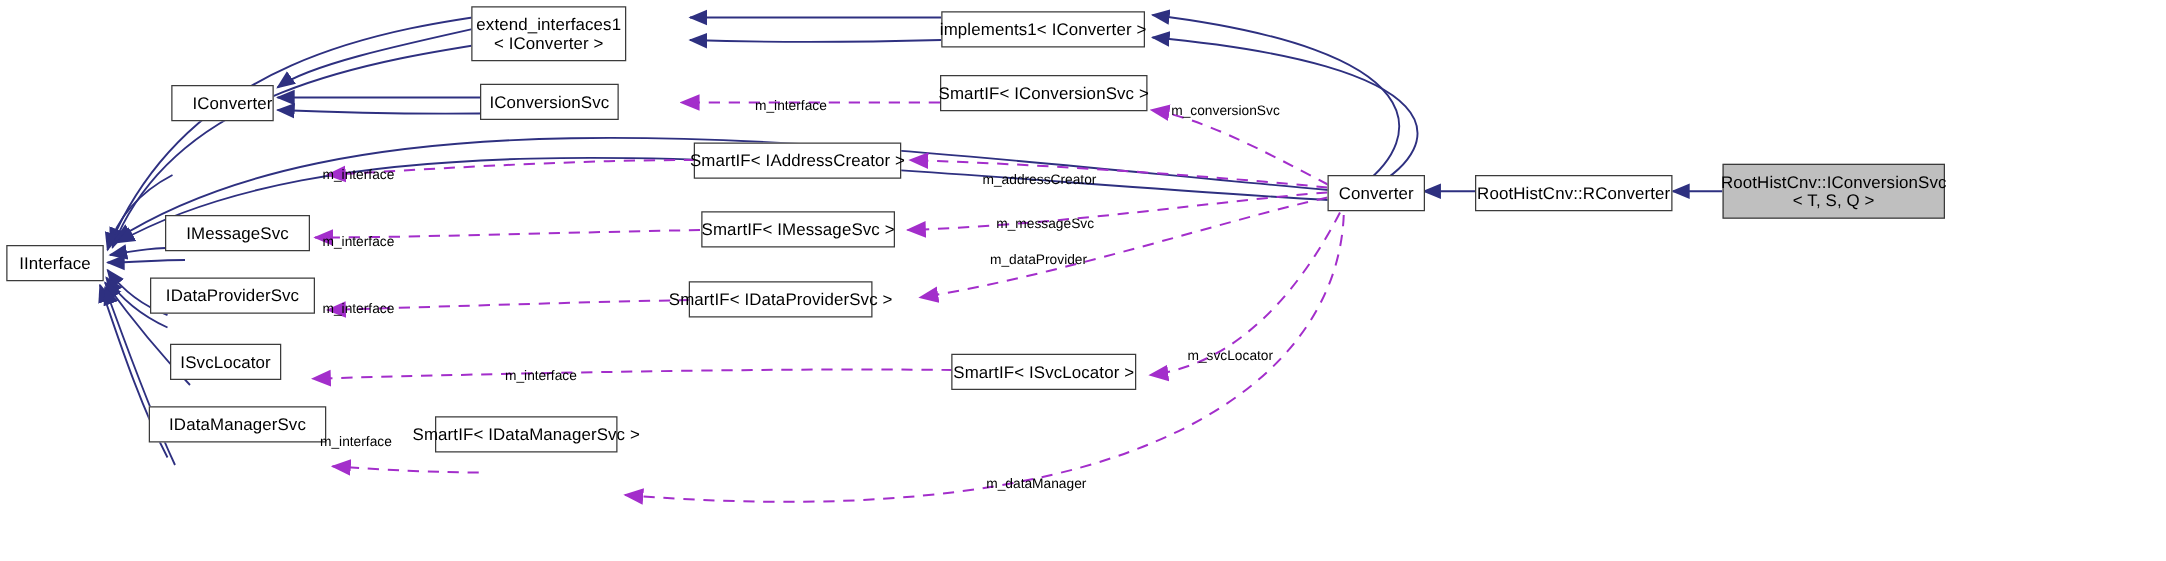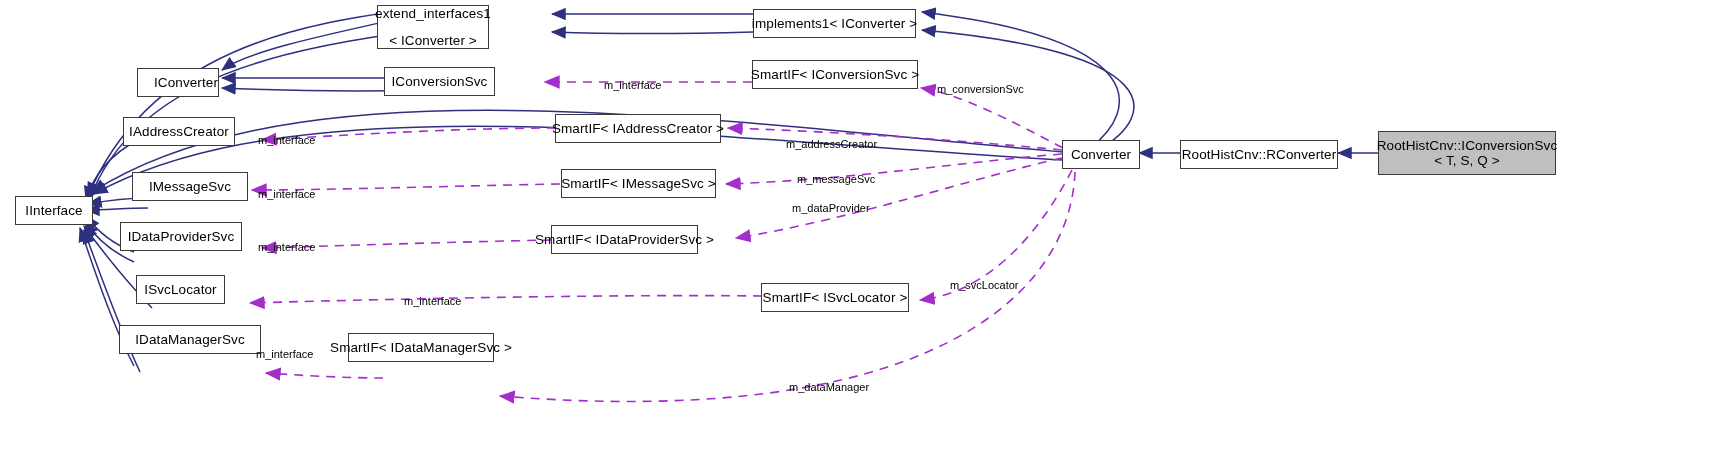--- a/index.html
+++ b/index.html
@@ -107,49 +107,46 @@
       <path d="M 1062 154 C 980 160 850 180 726 184"></path>
 
       <path d="M 1062 158 C 980 176 850 220 736 238"></path>
 
       <path d="M 1072 170 C 1040 232 990 292 920 300"></path>
 
       <path d="M 1075 172 C 1070 300 920 430 500 396"></path>
     </g>
   </svg>
 
-  <div class="node thick" style="left:15px;  top:196px; width:78px;  height:29px;">
+  <div class="node thick" style="left:5px;  top:196px; width:78px;  height:29px;">
     <span>IInterface</span>
   </div>
 
   <div class="node thick" style="left:137px; top:68px;  width:82px;  height:29px;padding-left:16px;">
     <span>IConverter</span>
   </div>
 
-  <div class="node thick" style="left:123px; top:117px; width:112px; height:29px;">
-    <span>IAddressCreator</span>
-  </div>
 
   <div class="node thick" style="left:132px; top:172px; width:116px;  height:29px;">
     <span>IMessageSvc</span>
   </div>
 
-  <div class="node thick" style="left:120px; top:222px; width:122px; height:29px;">
+  <div class="node thick" style="left:120px; top:222px; width:132px; height:29px;">
     <span>IDataProviderSvc</span>
   </div>
 
   <div class="node thick" style="left:136px; top:275px; width:89px;  height:29px;">
     <span>ISvcLocator</span>
   </div>
 
   <div class="node thick" style="left:119px; top:325px; width:142px; height:29px;">
     <span>IDataManagerSvc</span>
   </div>
 
-  <div class="node thick" style="left:377px; top:5px;   width:112px; height:44px;justify-content:space-between;">
+  <div class="node thick" style="left:377px; top:5px;   width:124px; height:44px;">
     <span>extend_interfaces1</span>
     <span class="l2">&lt; IConverter &gt;</span>
   </div>
 
   <div class="node thick" style="left:384px; top:67px;  width:111px; height:29px;">
     <span>IConversionSvc</span>
   </div>
 
   <div class="node thick" style="left:555px; top:114px; width:166px; height:29px;">
     <span>SmartIF&lt; IAddressCreator &gt;</span>

